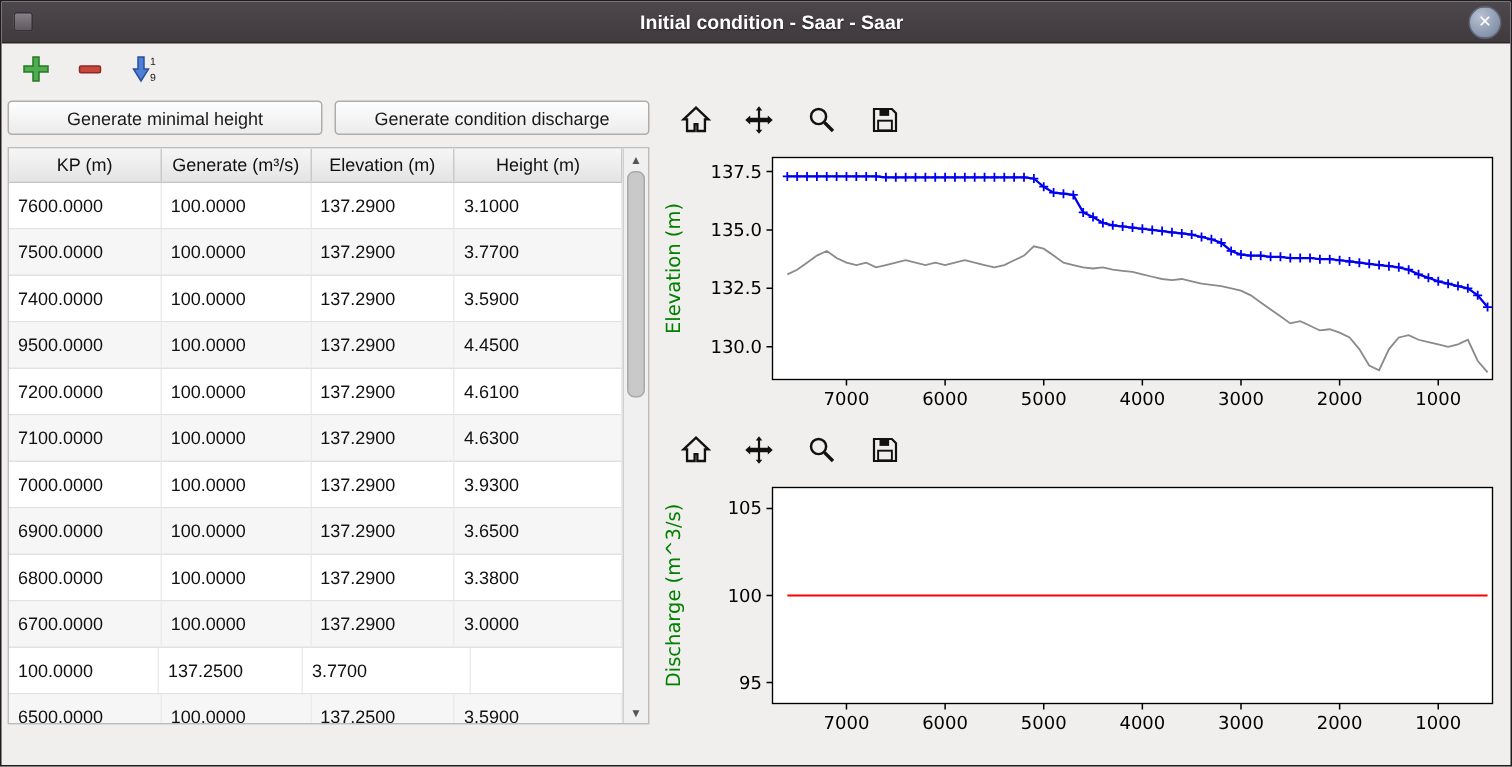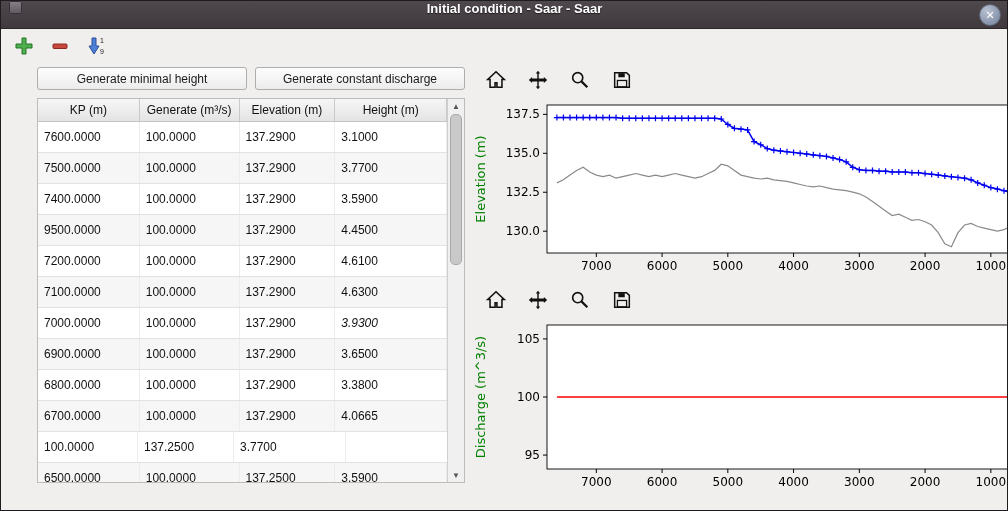--- a/index.html
+++ b/index.html
@@ -1,32 +1,32 @@
 <!DOCTYPE html>
 <html><head>
 <meta charset="utf-8">
 <style>
   html,body{margin:0;padding:0;background:#666;}
   .window{width:1008px;height:511px;box-sizing:border-box;border:1px solid #1e1c1e;background:#f1efed;
           display:flex;flex-direction:column;font-family:"Liberation Sans",sans-serif;overflow:hidden;}
   
-  .titlebar{height:27px;flex:0 0 27px;background:linear-gradient(#4e484c,#403a3e);display:flex;align-items:flex-start;
+  .titlebar{height:27px;flex:0 0 27px;background:linear-gradient(#4e484c,#403a3e);display:flex;align-items:center;
             position:relative;border-bottom:1px solid #2c282a;}
   .app-icon{width:13px;height:13px;margin-left:8px;border-radius:2px;
             background:linear-gradient(#8a848a,#5d575d);box-shadow:inset 0 0 0 1px #373237;}
   .title{flex:1;text-align:center;color:#ffffff;font-size:13px;font-weight:bold;text-shadow:0 1px 1px rgba(0,0,0,.6);}
   .close-btn{position:absolute;right:6px;top:3px;width:20px;height:20px;border-radius:50%;
              background:radial-gradient(circle at 35% 30%,#b9c2d2,#8390a8 75%);border:1px solid #5c6activity78;
              border:1px solid #5c6678;display:flex;align-items:center;justify-content:center;cursor:pointer;}
   .close-btn span{color:#fff;font-size:11px;line-height:1;}
   
   .main-toolbar{height:34px;flex:0 0 34px;display:flex;align-items:center;gap:10px;padding-left:10px;}
   .tbtn{width:26px;height:26px;background:none;border:none;padding:2px;display:flex;align-items:center;justify-content:center;cursor:pointer;}
   
-  .content{flex:1;display:flex;min-height:0;margin-left:32px;}
+  .content{flex:1;display:flex;min-height:0;}
   .left-panel{width:434px;flex:0 0 434px;box-sizing:border-box;padding:4px 2px 0 4px;display:flex;flex-direction:column;}
   .btn-row{display:flex;gap:8px;margin-bottom:8px;}
   .btn-row button{flex:1;height:23px;font:12px "Liberation Sans",sans-serif;color:#1a1a1a;
                   background:linear-gradient(#fdfdfd,#ececec);border:1px solid #adadad;border-radius:3px;cursor:pointer;}
   .table-wrap{display:flex;height:383px;border:1px solid #bcbcbc;background:#fff;}
   .table{flex:1;overflow:hidden;}
   .header-row{display:flex;height:22px;background:linear-gradient(#f6f6f6,#e4e4e4);border-bottom:1px solid #c4c4c4;}
   .hcell{box-sizing:border-box;border-right:1px solid #c9c9c9;display:flex;align-items:center;justify-content:center;
          font-size:12px;color:#111;}
   .row{display:flex;height:30px;border-bottom:1px solid #e2e2e2;background:#fff;}
@@ -76,21 +76,21 @@
         <text x="14" y="18" font-size="7" fill="#222">9</text>
       </svg>
     </button>
   </div>
 
   <div class="content">
 
     <div class="left-panel">
       <div class="btn-row">
         <button>Generate minimal height</button>
-        <button>Generate constant discharge</button>
+        <button>Generate condition discharge</button>
       </div>
       <div class="table-wrap">
         <div class="table" id="table">
             <div class="header-row">
               <div class="hcell" style="width: 102px;">KP (m)</div>
               <div class="hcell" style="width: 100px;">Generate (m³/s)</div>
               <div class="hcell" style="width: 96px;">Elevation (m)</div>
               <div class="hcell" style="width: 112px;">Height (m)</div>
             </div>
             <div class="tbody">
@@ -127,39 +127,39 @@
               <div class="row">
                 <div class="cell" style="width: 102px;">7100.0000</div>
                 <div class="cell" style="width: 100px;">100.0000</div>
                 <div class="cell" style="width: 96px;">137.2900</div>
                 <div class="cell" style="width: 112px;">4.6300</div>
               </div>
               <div class="row">
                 <div class="cell" style="width: 102px;">7000.0000</div>
                 <div class="cell" style="width: 100px;">100.0000</div>
                 <div class="cell" style="width: 96px;">137.2900</div>
-                <div class="cell" style="width: 112px; font-style: italic;">3.9300</div>
+                <div class="cell" style="width: 112px;">3.9300</div>
               </div>
               <div class="row">
                 <div class="cell" style="width: 102px;">6900.0000</div>
                 <div class="cell" style="width: 100px;">100.0000</div>
                 <div class="cell" style="width: 96px;">137.2900</div>
                 <div class="cell" style="width: 112px;">3.6500</div>
               </div>
               <div class="row">
                 <div class="cell" style="width: 102px;">6800.0000</div>
                 <div class="cell" style="width: 100px;">100.0000</div>
                 <div class="cell" style="width: 96px;">137.2900</div>
                 <div class="cell" style="width: 112px;">3.3800</div>
               </div>
               <div class="row">
                 <div class="cell" style="width: 102px;">6700.0000</div>
                 <div class="cell" style="width: 100px;">100.0000</div>
                 <div class="cell" style="width: 96px;">137.2900</div>
-                <div class="cell" style="width: 112px;">4.0665</div>
+                <div class="cell" style="width: 112px;">3.0000</div>
               </div>
               <div class="row">
                 <div class="cell" style="width: 100px;">100.0000</div>
                 <div class="cell" style="width: 96px;">137.2500</div>
                 <div class="cell" style="width: 112px;">3.7700</div>
               </div>
               <div class="row">
                 <div class="cell" style="width: 102px; text-align: right;">6500.0000</div>
                 <div class="cell" style="width: 100px;">100.0000</div>
                 <div class="cell" style="width: 96px;">137.2500</div>

